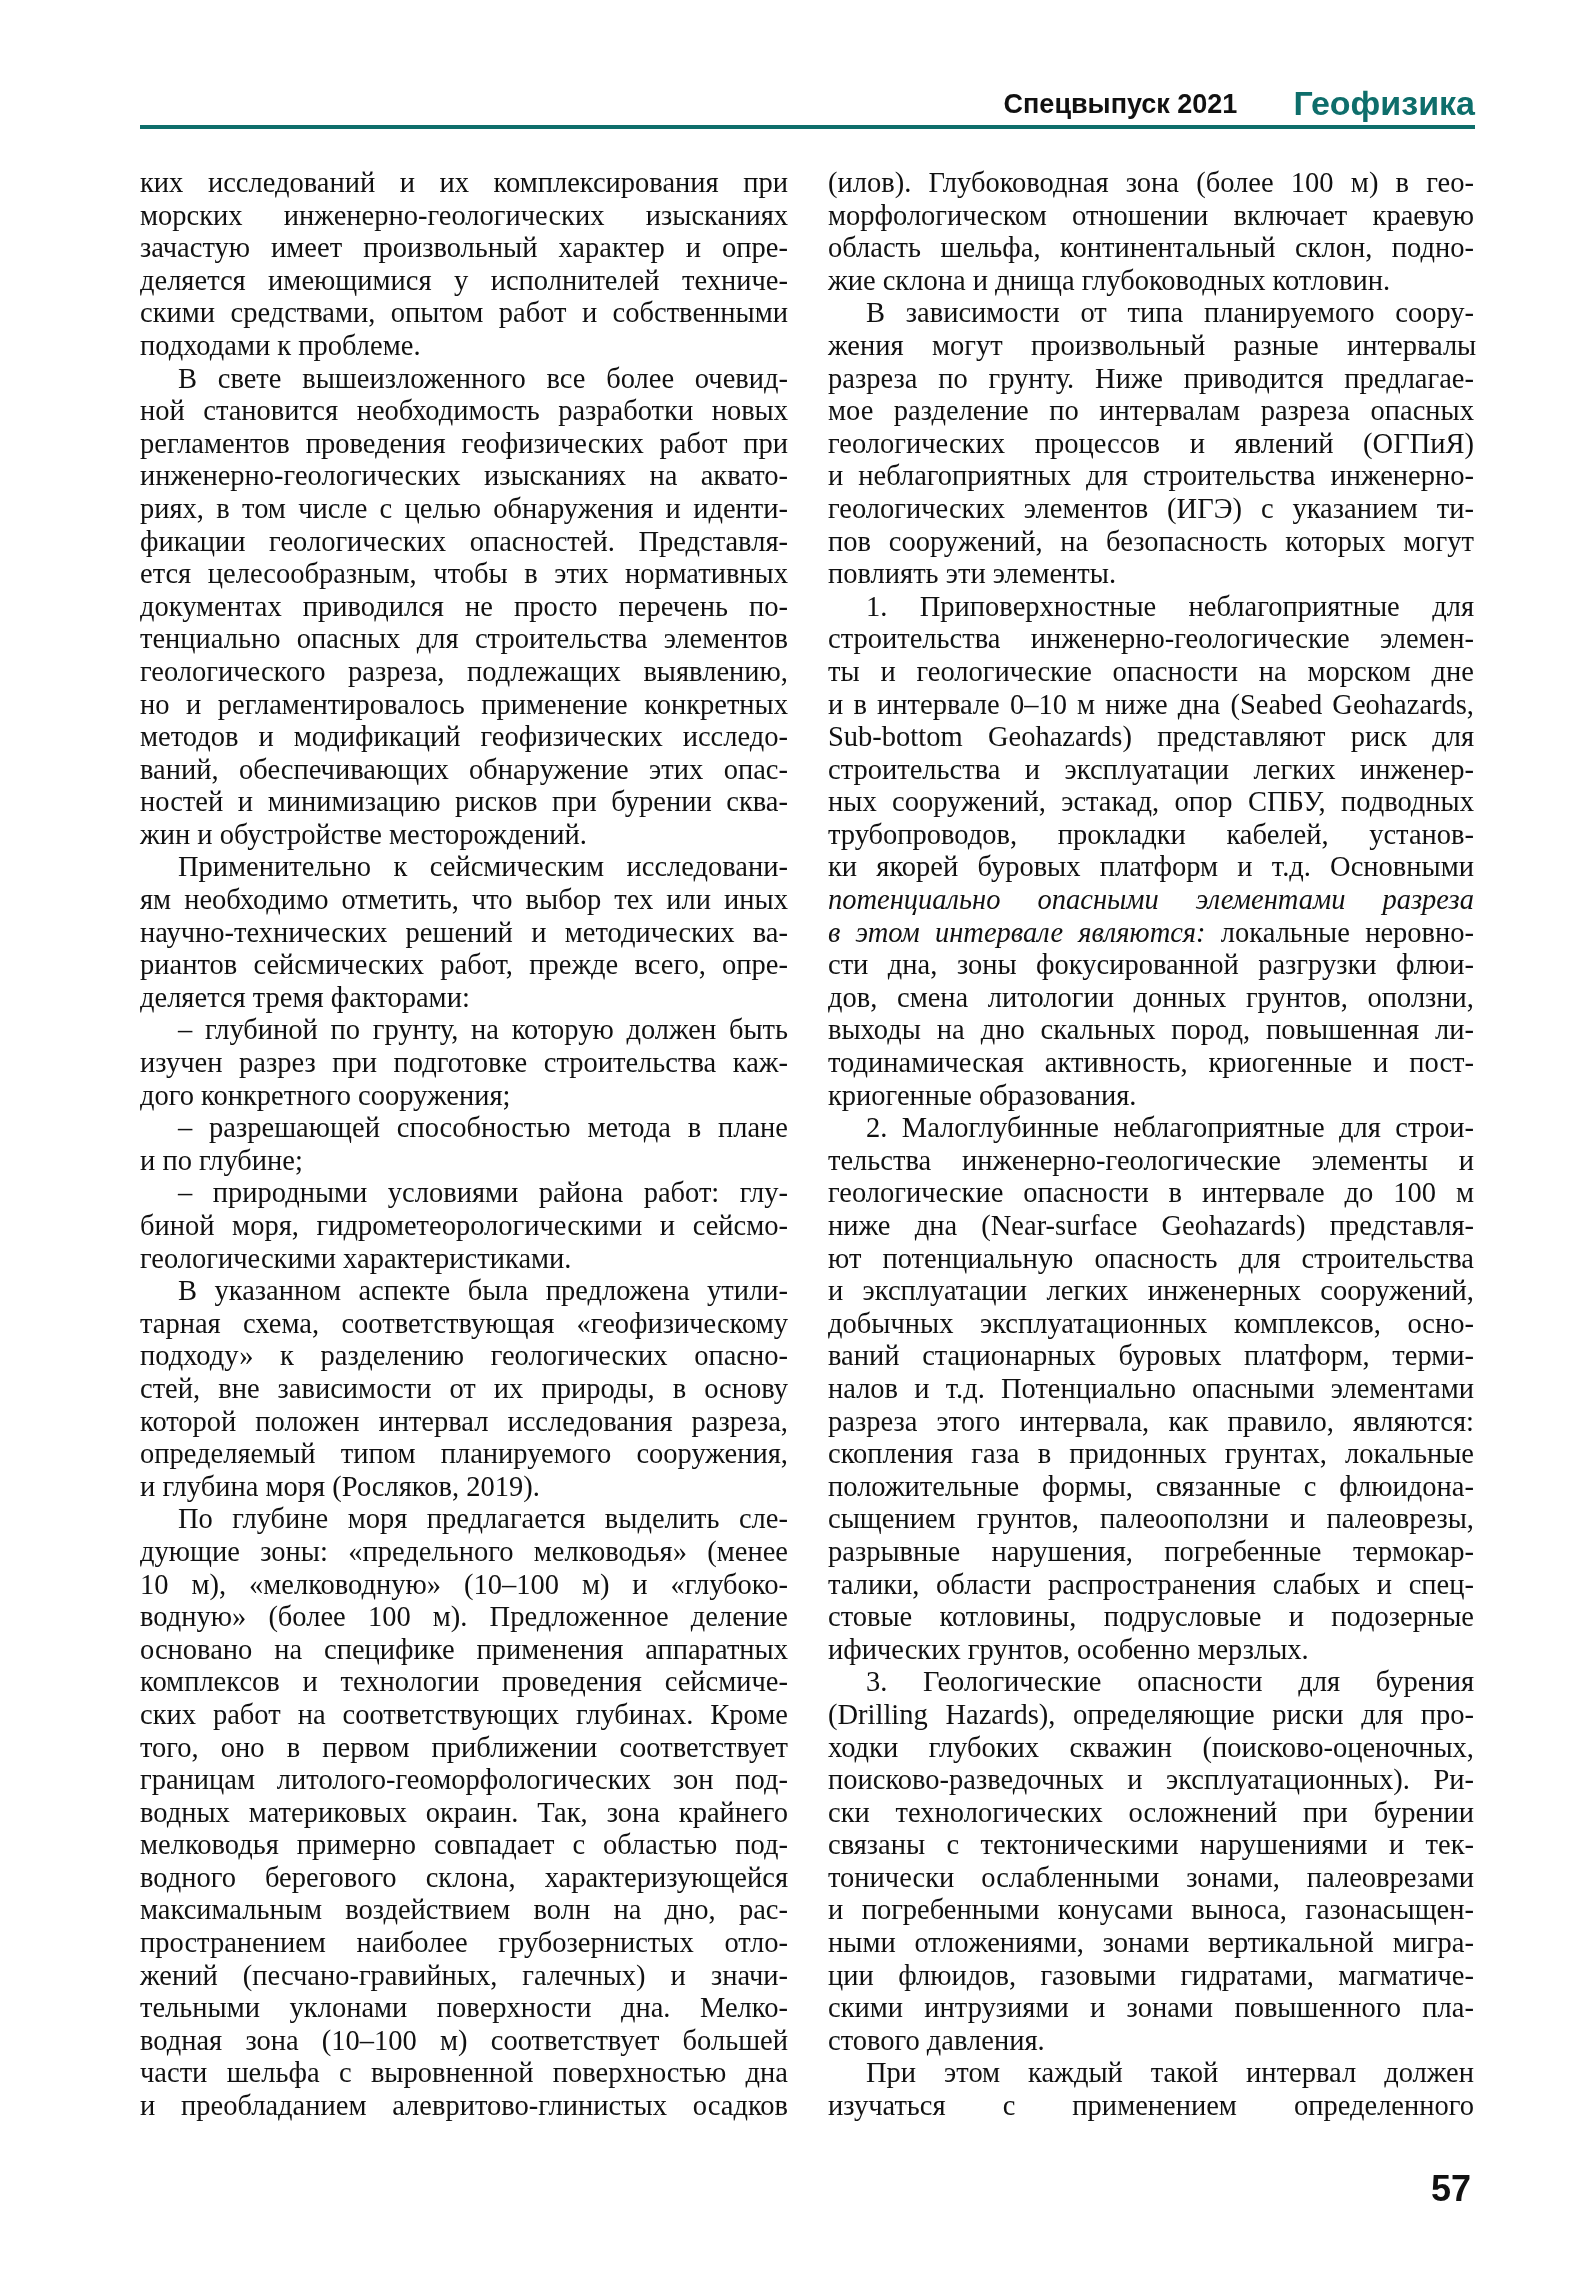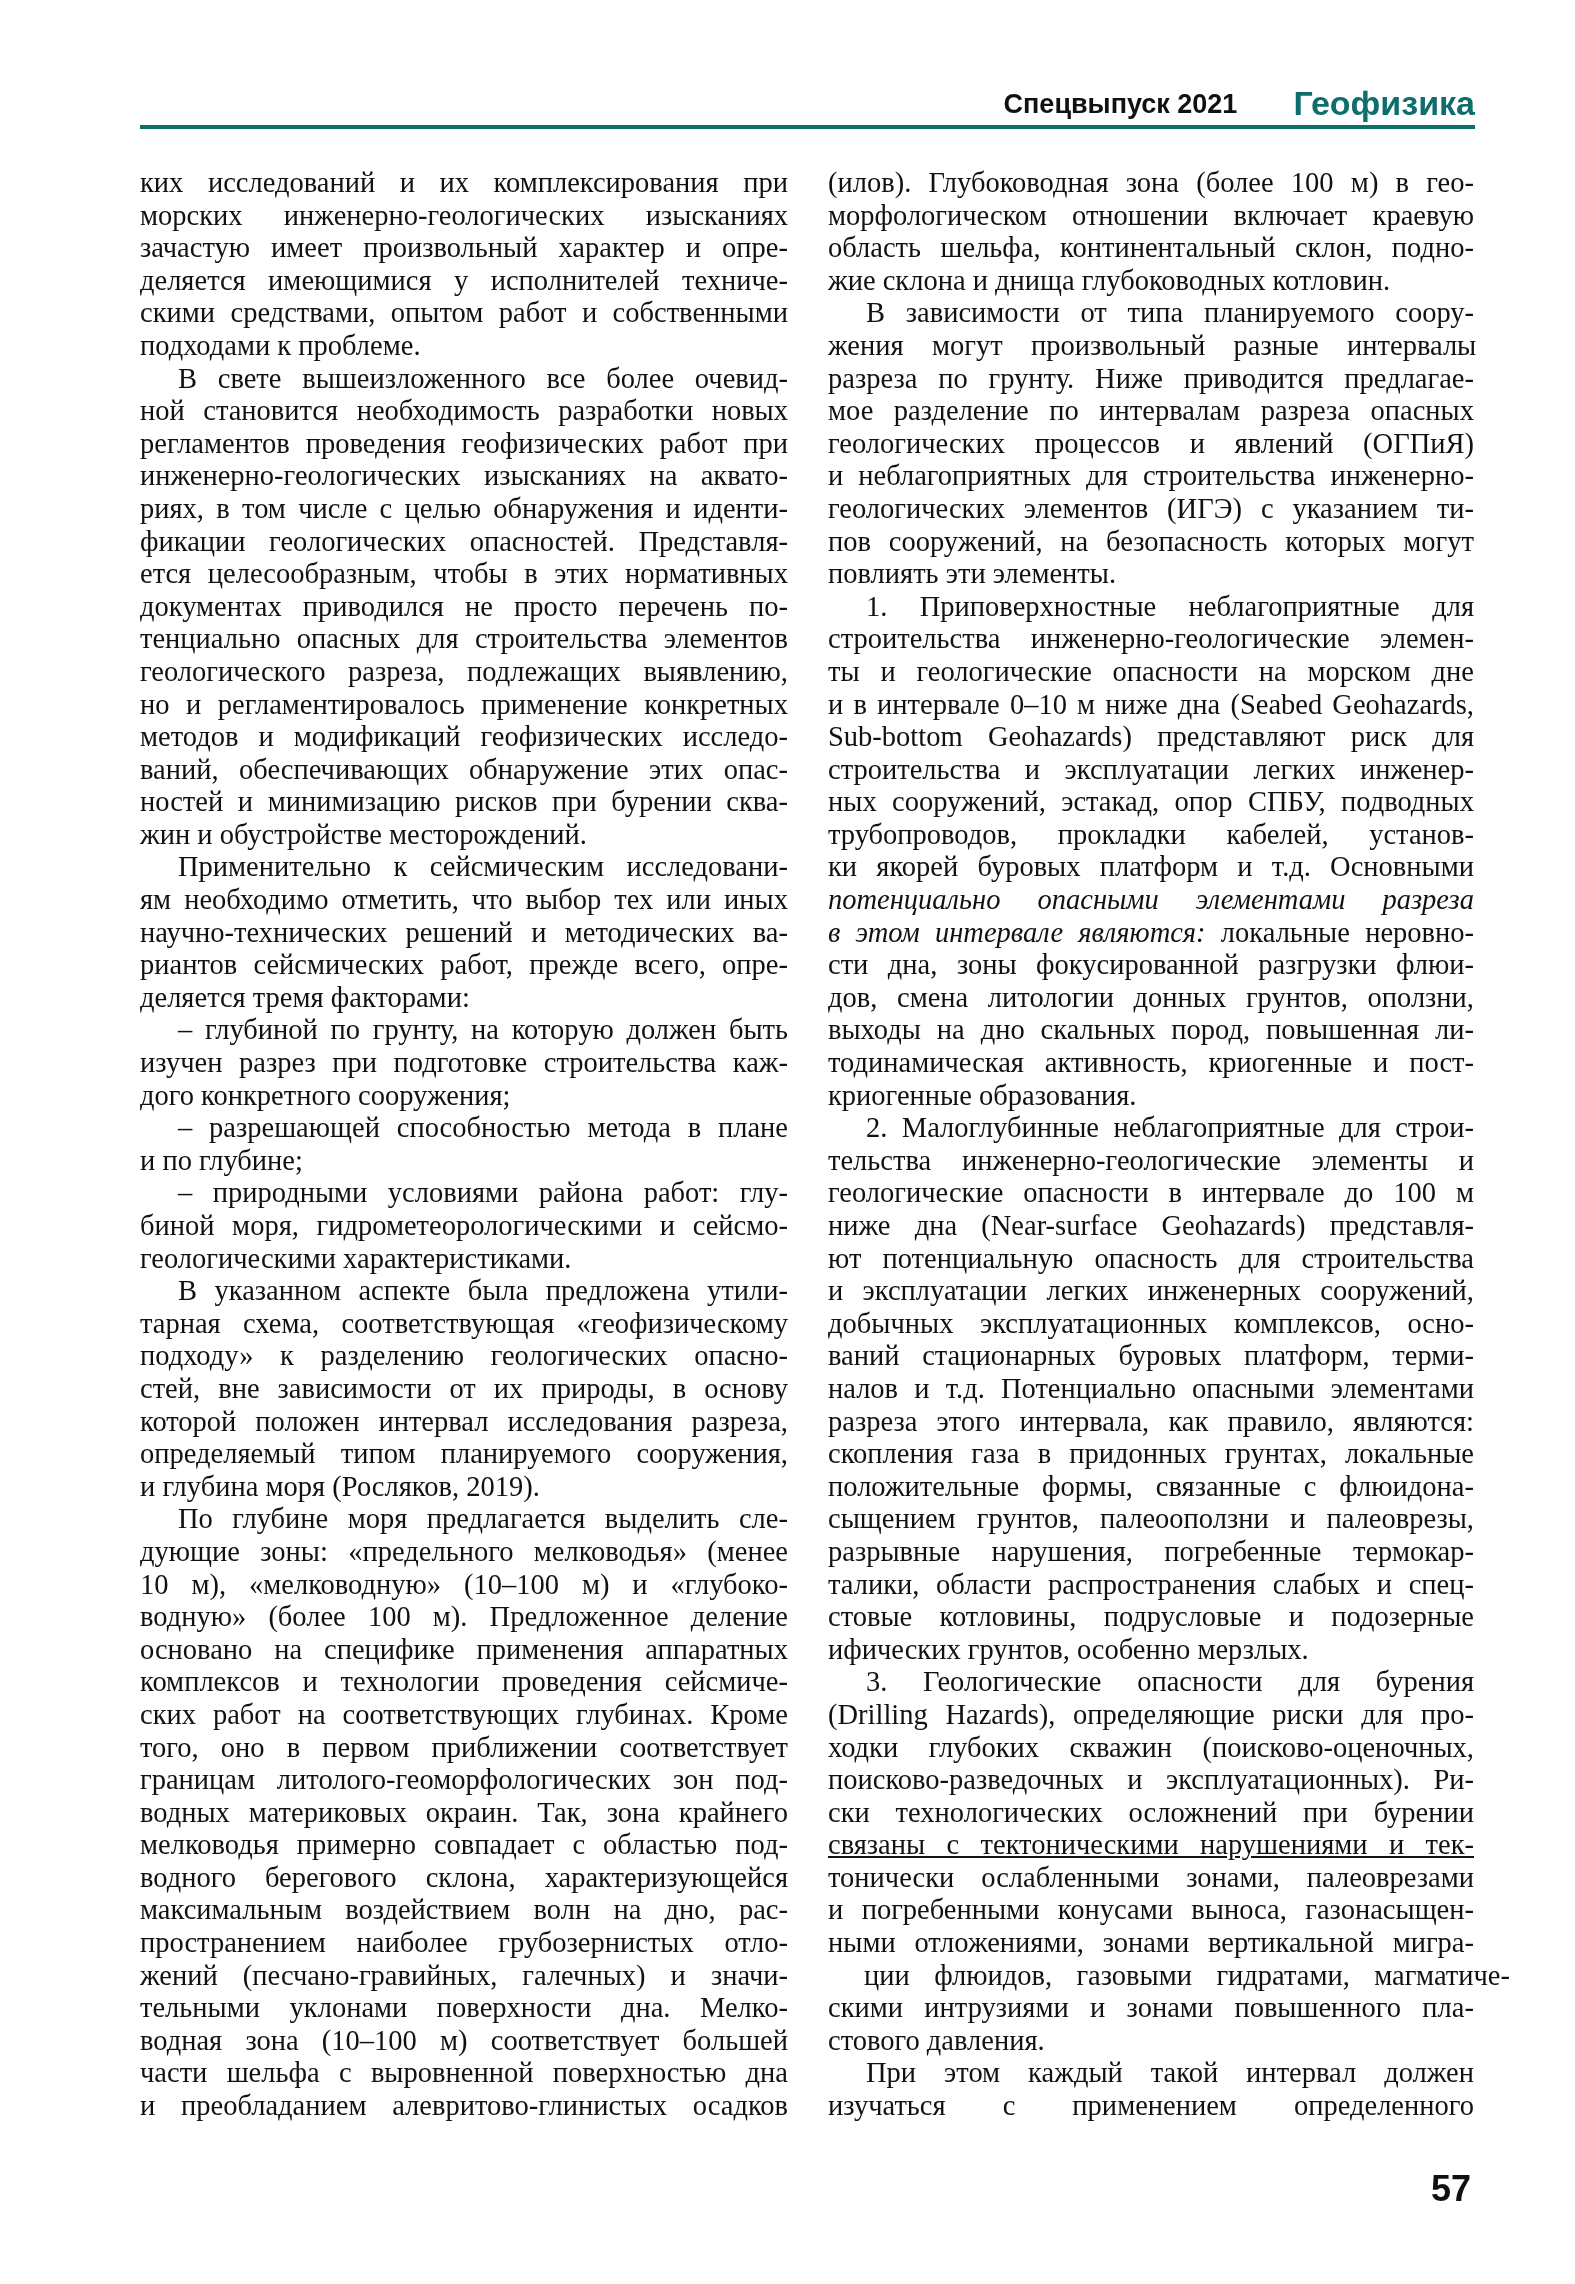--- a/index.html
+++ b/index.html
@@ -155,24 +155,24 @@
     <div class="line"><span class="t" style="word-spacing: 14.1328px;">сыщением грунтов, палеооползни и палеоврезы,</span></div>
     <div class="line"><span class="t" style="word-spacing: 24.3385px;">разрывные нарушения, погребенные термокар-</span></div>
     <div class="line"><span class="t" style="word-spacing: 9.57188px;">талики, области распространения слабых и спец-</span></div>
     <div class="line"><span class="t" style="word-spacing: 20.2383px;">стовые котловины, подрусловые и подозерные</span></div>
     <div class="line"><span class="t">ифических грунтов, особенно мерзлых.</span></div>
     <div class="line indent"><span class="t" style="word-spacing: 28.6016px;">3. Геологические опасности для бурения</span></div>
     <div class="line"><span class="t" style="word-spacing: 10.5375px;">(Drilling Hazards), определяющие риски для про-</span></div>
     <div class="line"><span class="t" style="word-spacing: 23.3333px;">ходки глубоких скважин (поисково-оценочных,</span></div>
     <div class="line"><span class="t" style="word-spacing: 16.3333px;">поисково-разведочных и эксплуатационных). Ри-</span></div>
     <div class="line"><span class="t" style="word-spacing: 18.6836px;">ски технологических осложнений при бурении</span></div>
-    <div class="line"><span class="t" style="word-spacing: 14.2438px; text-decoration: underline;">связаны с тектоническими нарушениями и тек-</span></div>
+    <div class="line"><span class="t" style="word-spacing: 14.2438px;">связаны с тектоническими нарушениями и тек-</span></div>
     <div class="line"><span class="t" style="word-spacing: 19.8125px;">тонически ослабленными зонами, палеоврезами</span></div>
     <div class="line"><span class="t" style="word-spacing: 11.2617px;">и погребенными конусами выноса, газонасыщен-</span></div>
     <div class="line"><span class="t" style="word-spacing: 11.6836px;">ными отложениями, зонами вертикальной мигра-</span></div>
-    <div class="line"><span class="t" style="word-spacing: 17.2773px; margin-left: 36px;">ции флюидов, газовыми гидратами, магматиче-</span></div>
+    <div class="line"><span class="t" style="word-spacing: 17.2773px;">ции флюидов, газовыми гидратами, магматиче-</span></div>
     <div class="line"><span class="t" style="word-spacing: 14.1813px;">скими интрузиями и зонами повышенного пла-</span></div>
     <div class="line"><span class="t">стового давления.</span></div>
     <div class="line indent"><span class="t" style="word-spacing: 20.8687px;">При этом каждый такой интервал должен</span></div>
     <div class="line"><span class="t" style="word-spacing: 49.9271px;">изучаться с применением определенного</span></div>
   </div>
 
 <div class="page-number">57</div>
 
 </body></html>

